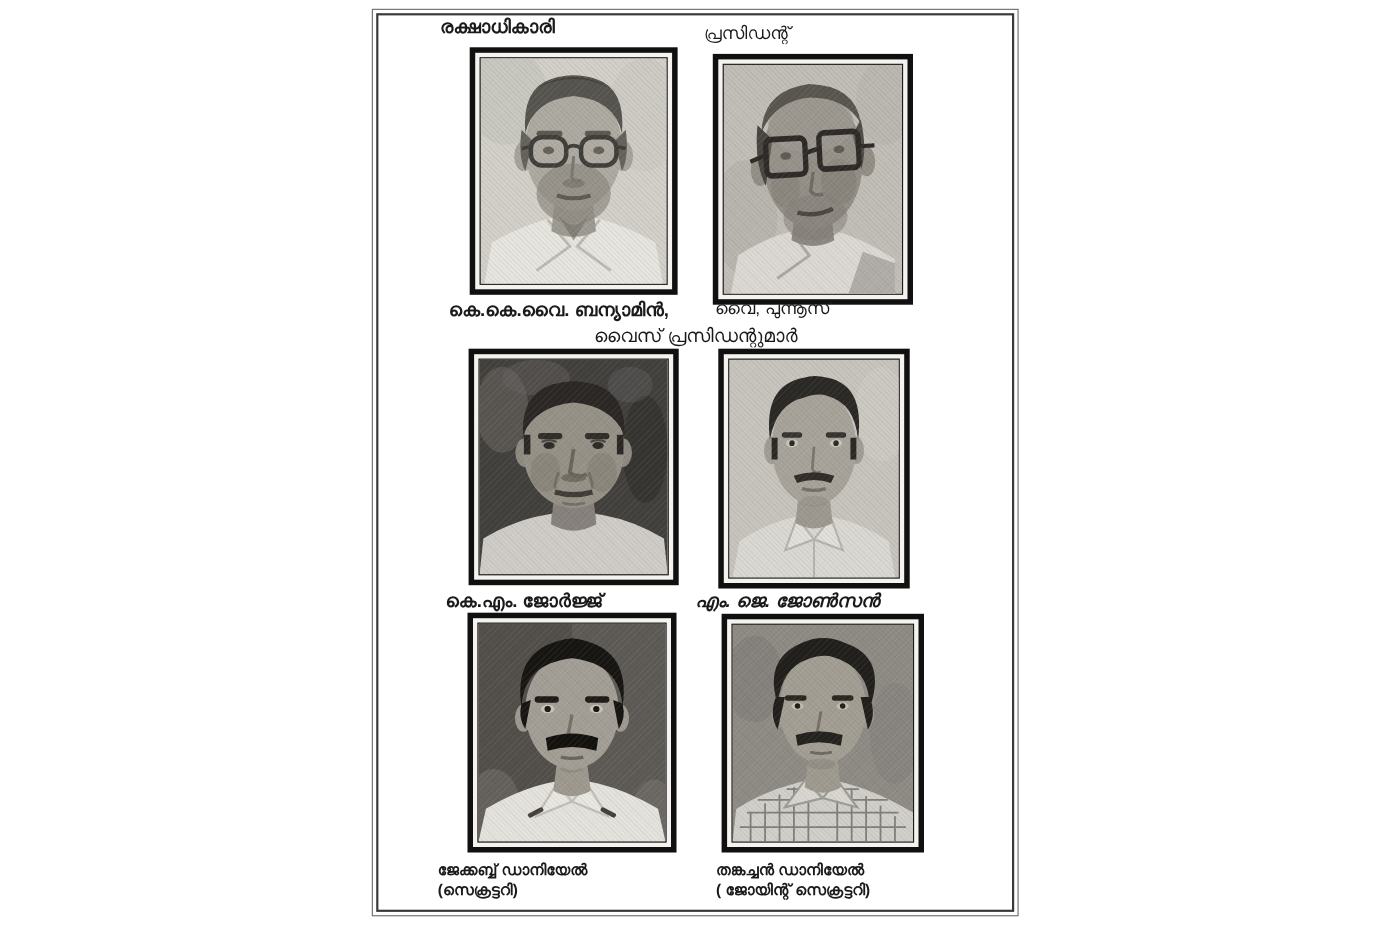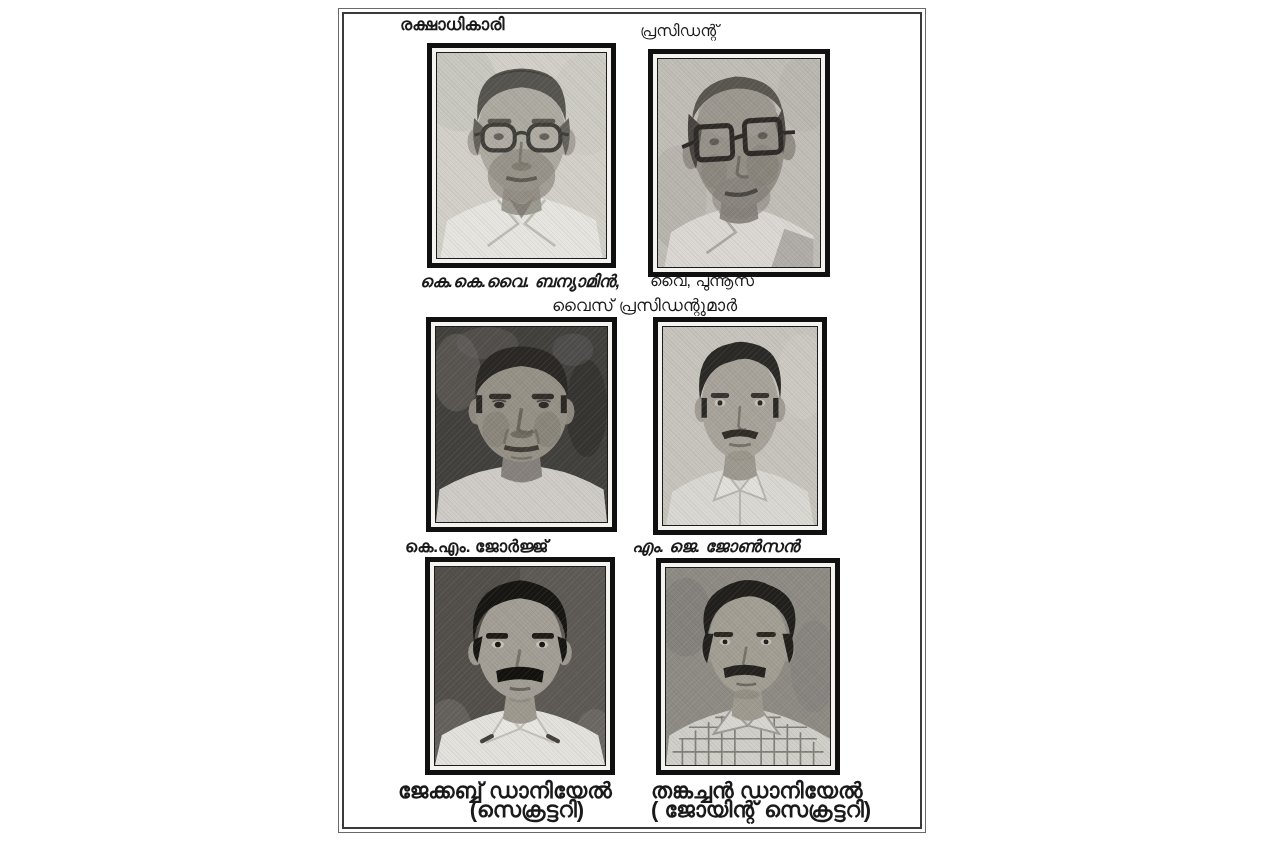--- a/index.html
+++ b/index.html
@@ -14,21 +14,21 @@
   .bold{font-weight:bold;}
   
   .photo{box-sizing:border-box;border:5px solid #101010;background:#f4f3ef;padding:4px;}
   .photo-inner{position:relative;width:100%;height:100%;border:1px solid #1c1c1c;
                box-sizing:border-box;overflow:hidden;background:#b9b6b0;}
   .photo-inner svg{display:block;width:100%;height:100%;}
   .grain{position:absolute;left:0;top:0;right:0;bottom:0;pointer-events:none;opacity:.55;
     background:
       repeating-linear-gradient(45deg, rgba(40,38,34,.10) 0 1px, rgba(0,0,0,0) 1px 3px),
       repeating-linear-gradient(-45deg, rgba(250,250,245,.10) 0 1px, rgba(0,0,0,0) 1px 4px);}
-  .twolines{text-align:right;font-size:22px;line-height:19px;font-weight:bold;}
+  .twolines{text-align:left;font-size:14px;line-height:19px;font-weight:bold;}
   .twolines span{display:block;white-space:nowrap;}
 </style>
 </head>
 <body>
 
 <div class="abs page-frame">
   <div class="page-frame-inner"></div>
 </div>
 
 <div class="abs lbl bold" style="left:400px;top:14px;width:185px;">രക്ഷാധികാരി</div>
@@ -103,24 +103,24 @@
         <path d="M24,46 L15,49 M76,44 L85,44" stroke="#1d1b18" stroke-width="2.2"></path>
         <path d="M50,56 L48,66 Q50,69 55,68" stroke="#67635b" stroke-width="1.8" fill="none"></path>
         <path d="M40,77 Q50,80 60,76" stroke="#3f3c37" stroke-width="2.4" fill="none"></path>
       </g>
       <rect width="100" height="120" fill="#b8b5ae" opacity=".10"></rect>
     </svg>
     <div class="grain"></div>
   </div>
 </div>
 
-<div class="abs lbl bold" style="left:420px;top:271px;width:185px;font-style:italic;">കെ.കെ.വൈ. ബന്യാമിൻ,</div>
+<div class="abs lbl bold" style="left:408px;top:271px;width:185px;">കെ.കെ.വൈ. ബന്യാമിൻ,</div>
 <div class="abs lbl" style="left:650px;top:270px;width:186px;font-size:16px;">വൈ, പുന്നൂസ്</div>
 
-<div class="abs lbl" style="left:552px;top:295px;width:196px;">വൈസ് പ്രസിഡന്റുമാർ</div>
+<div class="abs lbl" style="left:540px;top:295px;width:196px;">വൈസ് പ്രസിഡന്റുമാർ</div>
 
 <div class="abs photo" style="left:426px;top:317px;width:191px;height:215px;">
   <div class="photo-inner">
     <svg viewBox="0 0 100 120" preserveAspectRatio="none">
       <rect width="100" height="120" fill="#403f3c"></rect>
       <ellipse cx="12" cy="28" rx="14" ry="24" fill="#75736d" opacity=".45"></ellipse>
       <ellipse cx="30" cy="10" rx="18" ry="10" fill="#6b6a66" opacity=".4"></ellipse>
       <ellipse cx="88" cy="50" rx="12" ry="30" fill="#2a2927" opacity=".6"></ellipse>
       <ellipse cx="80" cy="14" rx="12" ry="10" fill="#6b6a66" opacity=".35"></ellipse>
       <path d="M0,120 L2,100 Q18,90 34,87 L50,84 L66,87 Q82,90 98,100 L100,120 Z" fill="#d9d7d2"></path>

